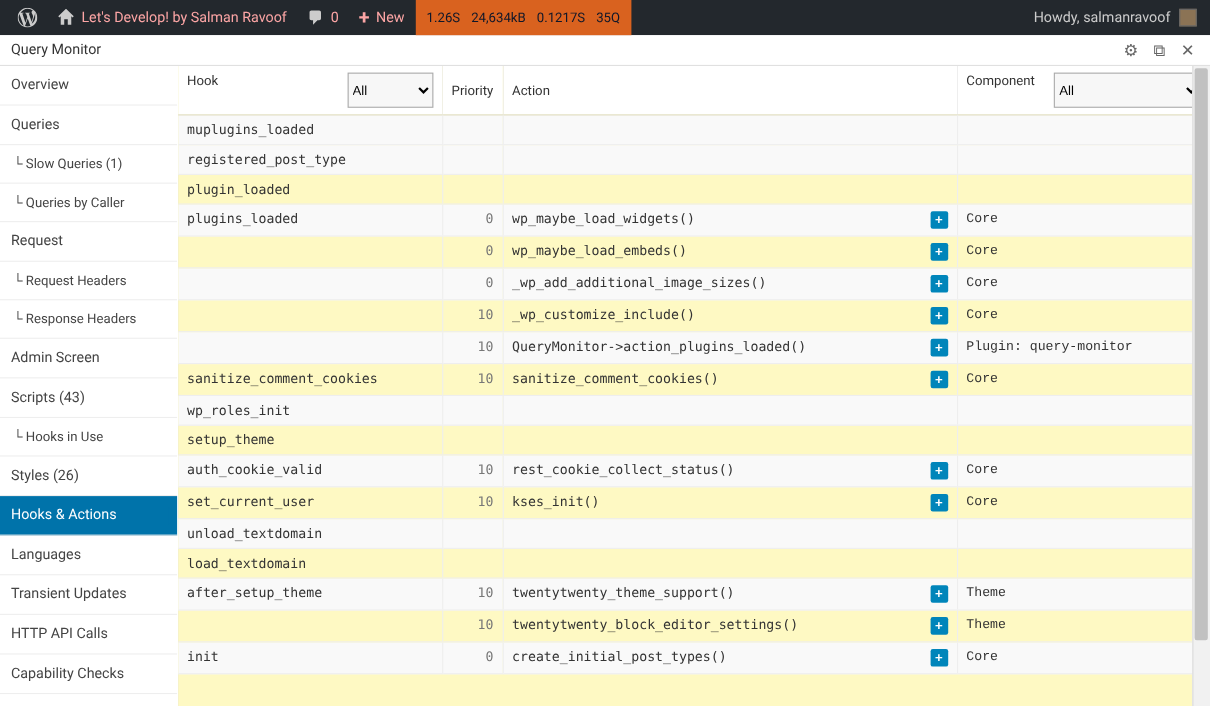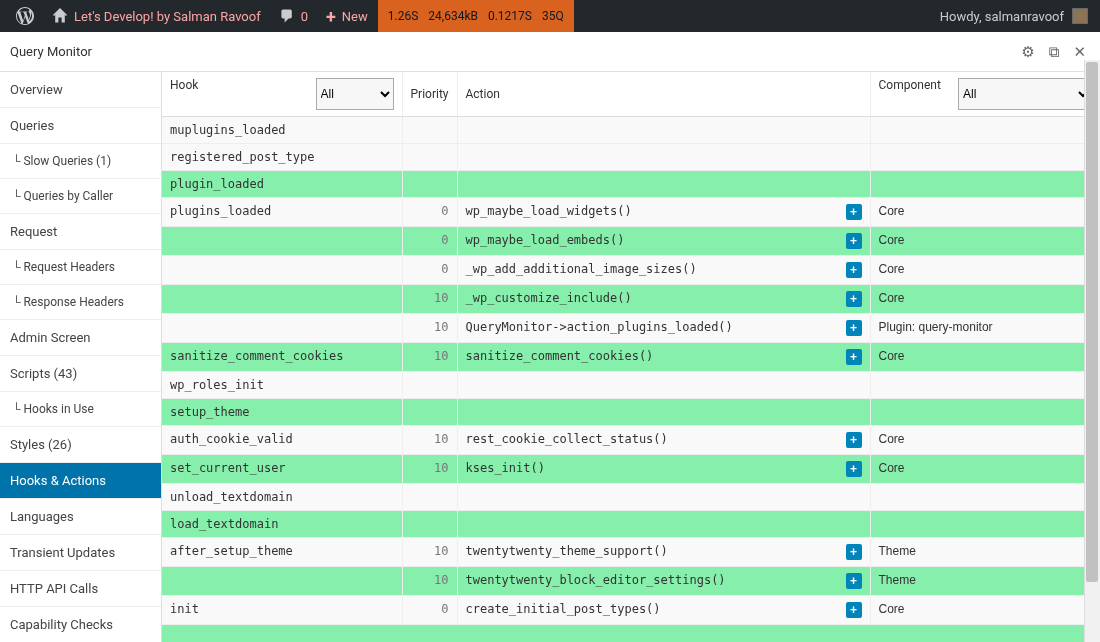--- a/index.html
+++ b/index.html
@@ -3,37 +3,37 @@
 <meta charset="utf-8">
 <style>
 * { box-sizing: border-box; margin: 0; padding: 0; }
 body { font-family: -apple-system, BlinkMacSystemFont, "Segoe UI", Roboto, sans-serif; font-size: 13px; color: #23282d; background: #f1f1f1; }
 .admin-bar { background: #23282d; color: #ccc; height: 32px; display: flex; align-items: center; padding: 0 8px; font-size: 13px; }
 .admin-bar-left { display: flex; align-items: center; gap: 2px; }
 .admin-bar-item { display: flex; align-items: center; gap: 6px; padding: 0 8px; height: 32px; color: #fca5a5; cursor: pointer; }
 .qm-stats { background: #d9621f; color: #0f172a; display: flex; align-items: center; height: 32px; padding: 0 10px; gap: 10px; font-size: 12px; }
 .admin-bar-right { margin-left: auto; display: flex; align-items: center; gap: 8px; padding-right: 4px;}
 .avatar { width: 16px; height: 16px; background: #8b7355; border: 1px solid #666; }
-.qm-panel-title { background: #fff; border-bottom: 1px solid #e0e0e0; height: 40px; display: flex; align-items: center; padding: 0 10px; font-size: 13px; color: #333; }
+.qm-panel-title { background: #fff; border-bottom: 1px solid #e0e0e0; height: 28px; display: flex; align-items: center; padding: 0 10px; font-size: 13px; color: #333; }
 .qm-panel-title-actions { margin-left: auto; display: flex; gap: 6px; align-items: center; }
 .qm-panel-title-actions span { cursor: pointer; color: #666; font-size: 15px; padding: 2px 4px; }
-.qm-panel { display: flex; height: 582px; background: #86efac; }
+.qm-panel { display: flex; height: 582px; background: #fef9c3; }
 .qm-sidebar { width: 162px; border-right: 1px solid #ddd; overflow-y: auto; background: #fff; position: relative; }
 .qm-sidebar-item { padding: 10px 10px; border-bottom: 1px solid #eee; cursor: pointer; font-size: 13px; color: #444; }
 .qm-sidebar-item.sub { padding-left: 12px; font-size: 12px; }
 .qm-sidebar-item.sub::before { content: ""; }
 .qm-sidebar-item.active { background: #0073aa; color: #fff; position: relative; }
 .qm-sidebar-item.active::after { content: ""; position: absolute; right: -8px; top: 50%; transform: translateY(-50%); border: 8px solid transparent; border-left-color: #0073aa; }
 .qm-main { flex: 1; overflow: auto; position: relative; }
 table { border-collapse: collapse; width: 100%; font-size: 12px; }
 thead th { text-align: left; font-weight: 400; padding: 6px 8px; border-bottom: 1px solid #ddd; background: #fff; position: sticky; top: 0; color: #333; }
 thead th select { float: right; font-size: 12px; border: 1px solid #aaa; background: #f7f7f7; height: 32px; }
 td { padding: 6px 8px; border-bottom: 1px solid #eee; vertical-align: top; font-family: Menlo, Monaco, Consolas, monospace; font-size: 12px; color: #333; }
 td.priority { text-align: right; font-family: Menlo, Monaco, Consolas, monospace; color: #777; width: 50px; }
-td.component { font-family: Liberation Sans, sans-serif; }
+td.component { font-family: Liberation Mono, monospace; }
 .plus-btn { display: inline-block; width: 16px; height: 16px; background: #0085ba; color: #fff; border-radius: 2px; text-align: center; line-height: 16px; font-size: 12px; font-weight: bold; cursor: pointer; font-family: sans-serif; float: right; }
 tr.zebra td { background: #f9f9f9; }
 .col-hook { width: 240px; }
 .col-priority { width: 52px; border-left: 1px solid #eee; }
 .col-action { border-left: 1px solid #eee; }
 .col-component { width: 230px; border-left: 1px solid #eee; }
 .scrollbar-track { position: absolute; right: 0; top: 0; width: 16px; height: 100%; background: #f1f1f1; border-left: 1px solid #ddd; }
 .scrollbar-thumb { position: absolute; right: 2px; width: 12px; background: #c1c1c1; border-radius: 2px; }
 </style>
 </head>

